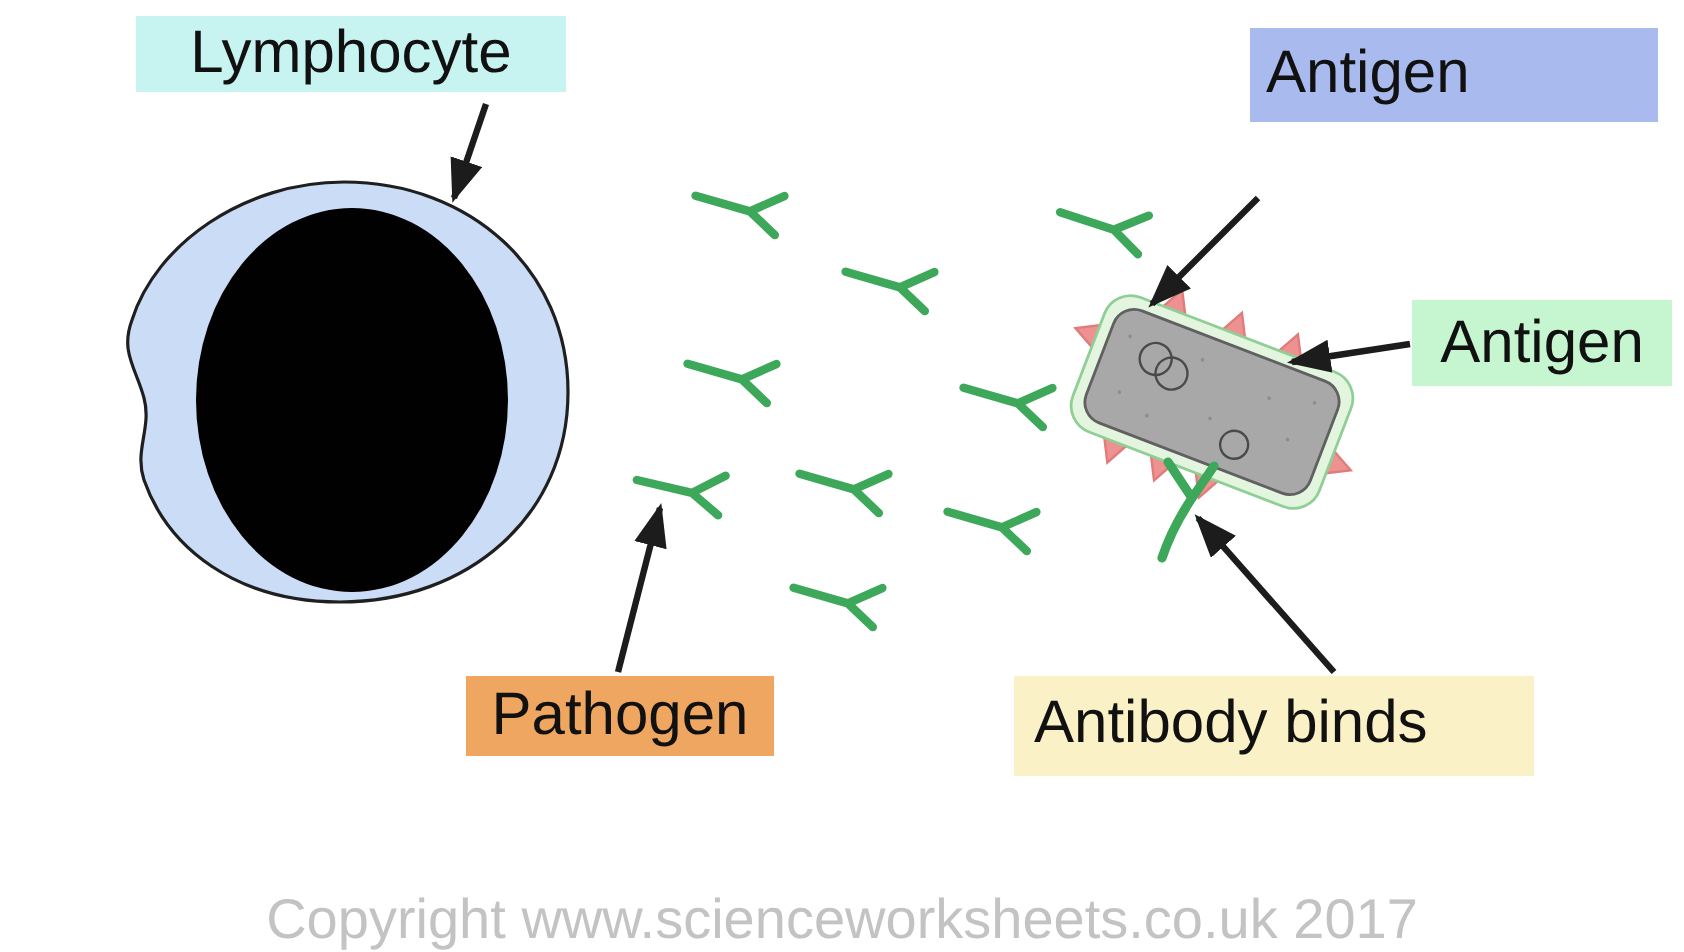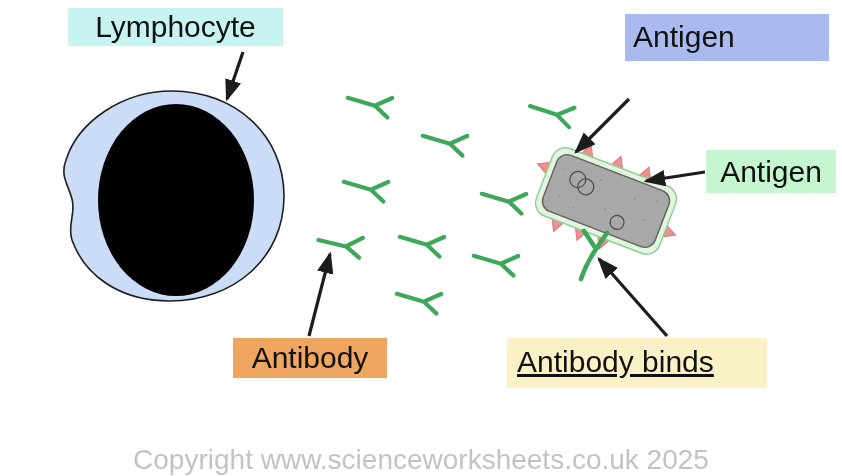--- a/index.html
+++ b/index.html
@@ -10,21 +10,21 @@
   .stage svg{position:absolute;left:0;top:0;}
   .label{
     position:absolute;color:var(--label_text);font-size:30px;line-height:40px;
     white-space:nowrap;z-index:2;
   }
   .label.centered{text-align:center;}
   .lbl-lymphocyte{left:68px;top:8px;width:215px;height:38px;line-height:38px;background:var(--lymphocyte_label_bg);}
   .lbl-pathogen{left:625px;top:14px;width:196px;padding:2px 0 4px 8px;line-height:41px;background:var(--pathogen_label_bg);}
   .lbl-antigen{left:706px;top:150px;width:130px;height:43px;line-height:43px;background:var(--antigen_label_bg);}
   .lbl-antibody{left:233px;top:338px;width:154px;height:40px;line-height:40px;background:var(--antibody_label_bg);}
-  .lbl-binds{left:507px;top:338px;width:250px;padding:3px 0 5px 10px;line-height:42px;background:var(--binds_label_bg);text-decoration:underline;}
+  .lbl-binds{left:507px;top:338px;width:250px;padding:3px 0 5px 10px;line-height:42px;background:var(--binds_label_bg);}
   .copyright{
     position:absolute;left:0;top:444px;width:842px;text-align:center;
     font-size:28px;color:var(--copyright_color);z-index:2;
   }
   
   .cell{fill:var(--cell_fill);stroke:var(--cell_stroke);stroke-width:1.6;}
   .nucleus{fill:var(--nucleus_fill);}
   .membrane{fill:var(--membrane_fill);stroke:var(--membrane_stroke);stroke-width:1.4;}
   .pathogen-body{fill:var(--pathogen_fill);stroke:var(--pathogen_stroke);stroke-width:1.4;}
   .spike{fill:var(--antigen_spike_fill);stroke:var(--antigen_spike_stroke);stroke-width:1.2;}
@@ -111,20 +111,20 @@
   </svg>
 
   <div class="label centered lbl-lymphocyte">Lymphocyte</div>
 
   <div class="label lbl-pathogen">
     <div>Antigen</div>
   </div>
 
   <div class="label centered lbl-antigen">Antigen</div>
 
-  <div class="label centered lbl-antibody">Antibody</div>
+  <div class="label centered lbl-antibody">Pathogen</div>
 
   <div class="label lbl-binds">
     <div>Antibody binds</div>
   </div>
 
-  <div class="copyright">Copyright www.scienceworksheets.co.uk 2025</div>
+  <div class="copyright">Copyright www.scienceworksheets.co.uk 2017</div>
 </div>
 
 </body></html>

